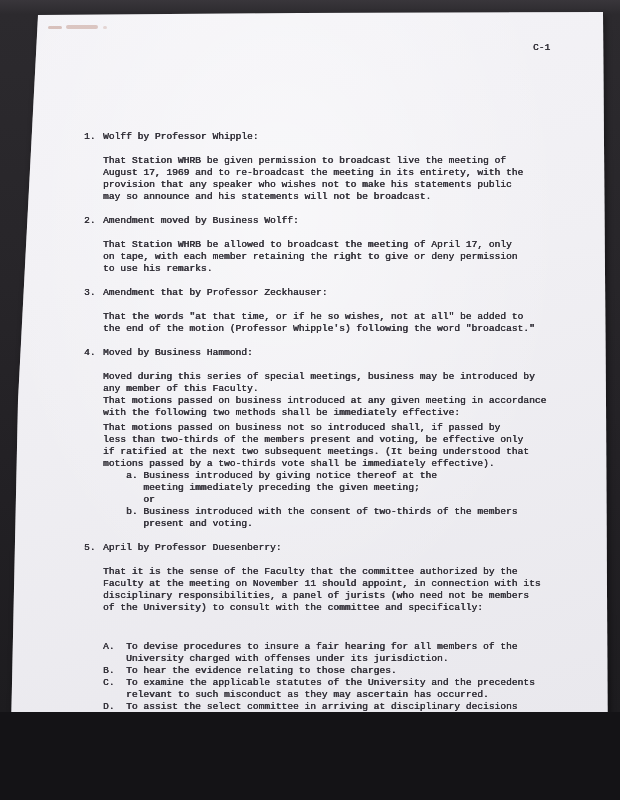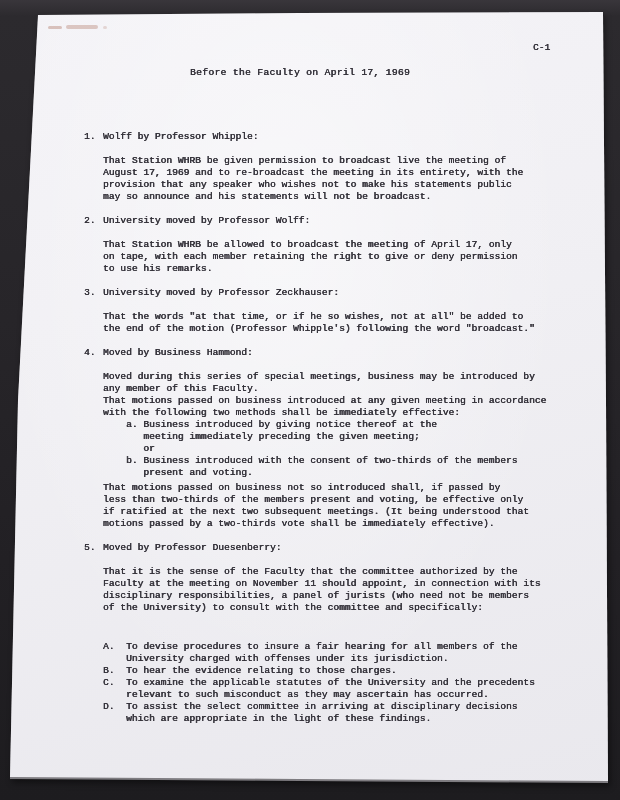--- a/index.html
+++ b/index.html
@@ -1,17 +1,17 @@
 <!DOCTYPE html>
 <html style="--paper: #f0eff3; --backdrop: #262428; --ink: #34323a; --pencil_mark: #bd8f82;"><head>
 <meta charset="utf-8">
 <style>
   html,body{margin:0;padding:0;background:#141316;}
   .stage{
-    position:relative;width:620px;height:800px;overflow:hidden;
+    position:relative;width:620px;height:712px;overflow:hidden;
     background:linear-gradient(180deg,#39363b 0%,#2c2a2e 2%,#272529 40%,#222024 70%,#1d1c1f 100%);
     font-family:"Liberation Mono","DejaVu Sans Mono",monospace;
   }
   .paper-shadow{position:absolute;inset:0;
     filter:drop-shadow(0 2px 0 rgba(172,170,175,.7)) drop-shadow(2px 4px 3px rgba(0,0,0,.45));}
   .paper{
     position:absolute;inset:0;
     background:
       radial-gradient(ellipse at 45% 30%, rgba(255,255,255,.5) 0%, rgba(255,255,255,0) 60%),
       linear-gradient(165deg,#f4f3f7 0%,var(--paper,#f0eff3) 45%,#e9e8ed 100%);
@@ -45,79 +45,78 @@
     <div class="paper"></div>
   </div>
 
   <span class="mark m1"></span>
   <span class="mark m2"></span>
   <span class="mark m3"></span>
 
   <div class="corner ink">C-1</div>
 
   <div class="title ink">
-    <div>Before the Faculty on April 17, 1969</div>
   </div>
 
   <div class="content ink">
 
     <section class="item">
       <div class="head">
         <span class="num">1.</span>
         <span class="head-text">Wolff by Professor Whipple:</span>
       </div>
       <div class="para">That Station WHRB be given permission to broadcast live the meeting of
 August 17, 1969 and to re-broadcast the meeting in its entirety, with the
 provision that any speaker who wishes not to make his statements public
 may so announce and his statements will not be broadcast.</div>
     </section>
 
     <section class="item">
       <div class="head">
         <span class="num">2.</span>
-        <span class="head-text">University moved by Professor Wolff:</span>
+        <span class="head-text">Amendment moved by Business Wolff:</span>
       </div>
       <div class="para">That Station WHRB be allowed to broadcast the meeting of April 17, only
 on tape, with each member retaining the right to give or deny permission
 to use his remarks.</div>
     </section>
 
     <section class="item">
       <div class="head">
         <span class="num">3.</span>
-        <span class="head-text">University moved by Professor Zeckhauser:</span>
+        <span class="head-text">Amendment that by Professor Zeckhauser:</span>
       </div>
       <div class="para">That the words "at that time, or if he so wishes, not at all" be added to
 the end of the motion (Professor Whipple's) following the word "broadcast."</div>
     </section>
 
     <section class="item">
       <div class="head">
         <span class="num">4.</span>
         <span class="head-text">Moved by Business Hammond:</span>
       </div>
       <div class="para">Moved during this series of special meetings, business may be introduced by
 any member of this Faculty.
 That motions passed on business introduced at any given meeting in accordance
 with the following two methods shall be immediately effective:</div>
+      <div class="para follow">That motions passed on business not so introduced shall, if passed by
+less than two-thirds of the members present and voting, be effective only
+if ratified at the next two subsequent meetings. (It being understood that
+motions passed by a two-thirds vote shall be immediately effective).</div>
       <div class="para sub">    a. Business introduced by giving notice thereof at the
        meeting immediately preceding the given meeting;
        or
     b. Business introduced with the consent of two-thirds of the members
        present and voting.</div>
-      <div class="para follow">That motions passed on business not so introduced shall, if passed by
-less than two-thirds of the members present and voting, be effective only
-if ratified at the next two subsequent meetings. (It being understood that
-motions passed by a two-thirds vote shall be immediately effective).</div>
     </section>
 
     <section class="item">
       <div class="head">
         <span class="num">5.</span>
-        <span class="head-text">Moved by Professor Duesenberry:</span>
+        <span class="head-text">April by Professor Duesenberry:</span>
       </div>
       <div class="para">That it is the sense of the Faculty that the committee authorized by the
 Faculty at the meeting on November 11 should appoint, in connection with its
 disciplinary responsibilities, a panel of jurists (who need not be members
 of the University) to consult with the committee and specifically:</div>
       <div class="para lettered">A.  To devise procedures to insure a fair hearing for all members of the
     University charged with offenses under its jurisdiction.
 B.  To hear the evidence relating to those charges.
 C.  To examine the applicable statutes of the University and the precedents
     relevant to such misconduct as they may ascertain has occurred.

